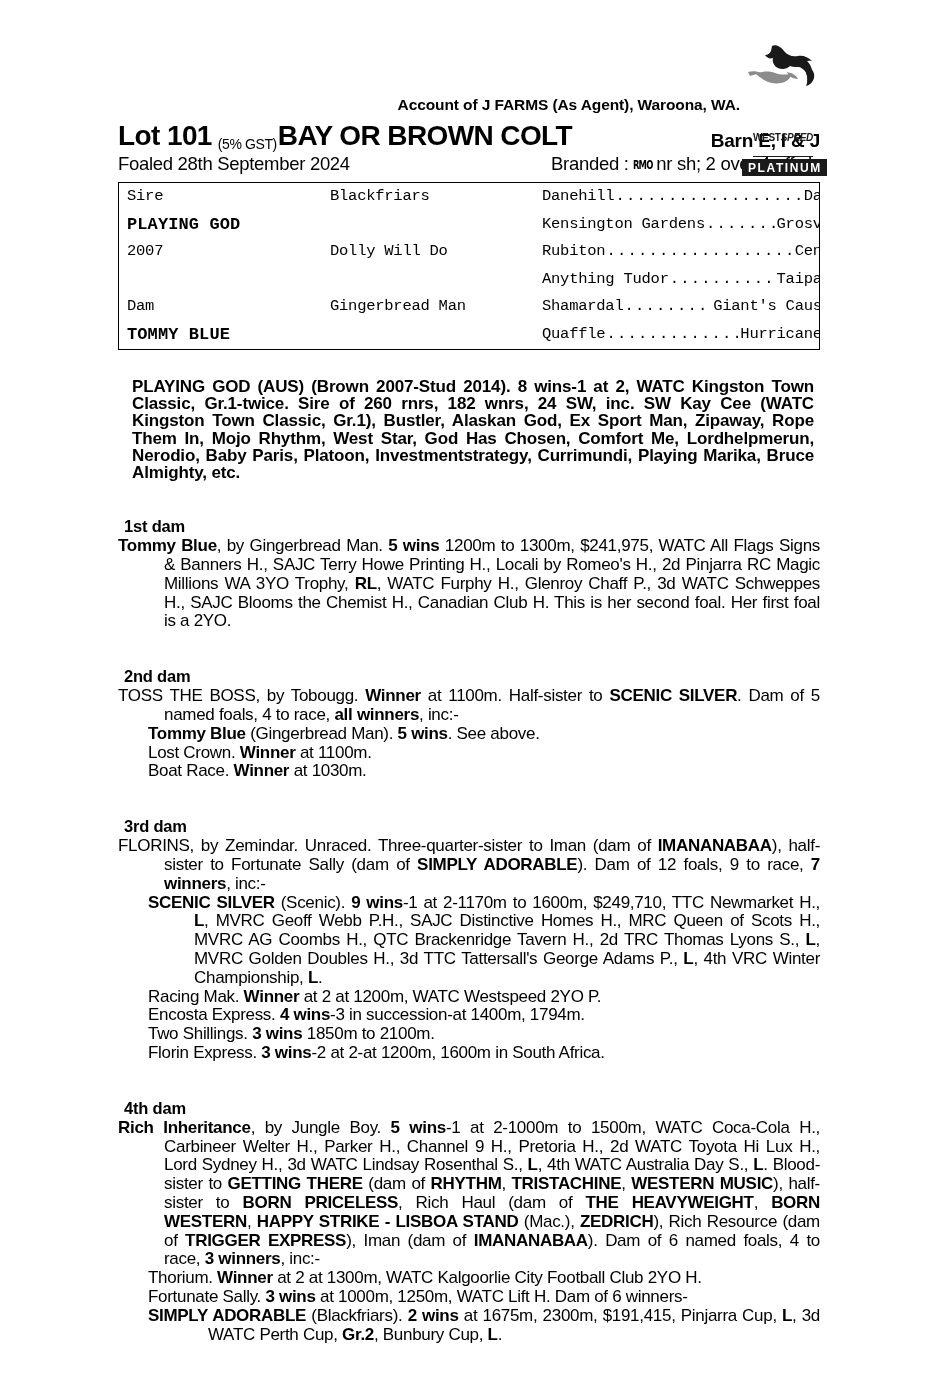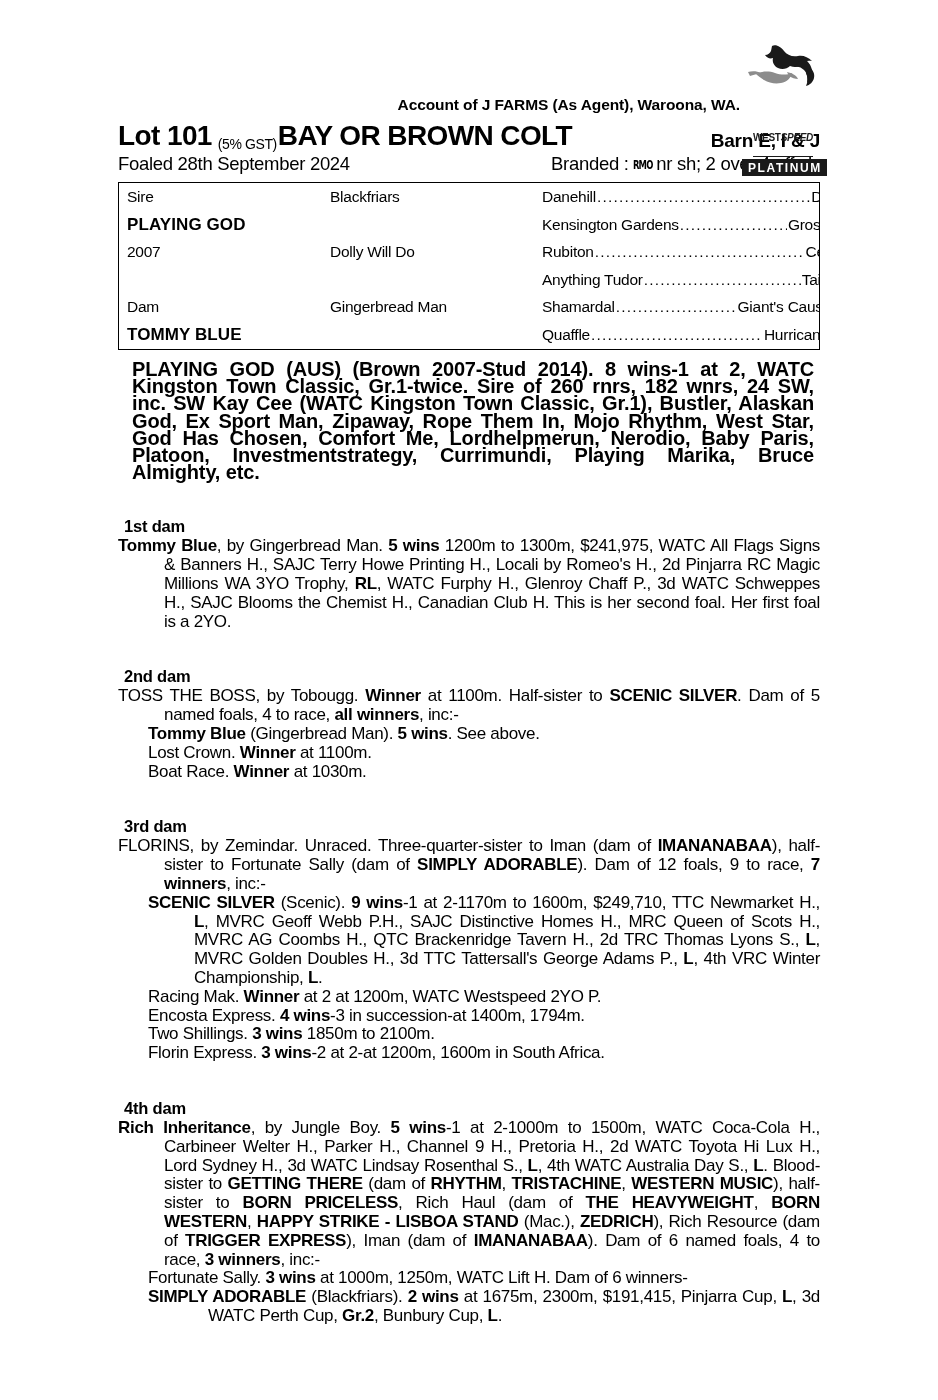--- a/index.html
+++ b/index.html
@@ -117,20 +117,21 @@
   }
 
   
   .ped {
     border: 1.5px solid #000;
     margin-top: 7px;
     height: 168px;
     box-sizing: border-box;
     position: relative;
     overflow: hidden;
+    font-family: Liberation Mono, monospace;
   }
   .ped-col {
     position: absolute;
     top: 0;
     font-size: 15.5px;
     letter-spacing: -0.25px;
   }
   .c1 { left: 8px;   width: 200px; }
   .c2 { left: 211px; width: 175px; }
   .c3 { left: 388px; width: 316px; margin-left: 35px; }
@@ -152,24 +153,24 @@
     white-space: nowrap;
     letter-spacing: 1.2px;
     margin: 0 1px;
     font-size: 15.5px;
   }
   .leader .sr { flex: 0 0 auto; text-align: right; }
 
   
   .sire-blurb {
     font-weight: bold;
-    font-size: 20px;
+    font-size: 17px;
     line-height: 17.2px;
     text-align: justify;
-    margin-top: 11px;
+    margin-top: 28px;
     padding: 0 6px 0 14px;
     letter-spacing: -0.15px;
     -webkit-font-smoothing: none;
   }
 
   
   .dam-head {
     font-weight: bold;
     font-size: 16.5px;
     margin-top: 36px;
@@ -322,18 +323,19 @@
         <p class="lvl0 hang">FLORINS, by Zemindar. Unraced. Three-quarter-sister to Iman (dam of <b>IMANANABAA</b>), half-sister to Fortunate Sally (dam of <b>SIMPLY ADORABLE</b>). Dam of 12 foals, 9 to race, <b>7 winners</b>, inc:-</p>
         <p class="lvl1b"><b>SCENIC SILVER</b> (Scenic). <b>9 wins</b>-1 at 2-1170m to 1600m, $249,710, TTC Newmarket H., <b>L</b>, MVRC Geoff Webb P.H., SAJC Distinctive Homes H., MRC Queen of Scots H., MVRC AG Coombs H., QTC Brackenridge Tavern H., 2d TRC Thomas Lyons S., <b>L</b>, MVRC Golden Doubles H., 3d TTC Tattersall's George Adams P., <b>L</b>, 4th VRC Winter Championship, <b>L</b>.</p>
         <p class="lvl1">Racing Mak. <b>Winner</b> at 2 at 1200m, WATC Westspeed 2YO P.</p>
         <p class="lvl1">Encosta Express. <b>4 wins</b>-3 in succession-at 1400m, 1794m.</p>
         <p class="lvl1">Two Shillings. <b>3 wins</b> 1850m to 2100m.</p>
         <p class="lvl1">Florin Express. <b>3 wins</b>-2 at 2-at 1200m, 1600m in South Africa.</p>
       </div>
       <div class="dam-head">4th dam</div>
       <div class="blk">
         <p class="lvl0 hang"><b>Rich  Inheritance</b>, by Jungle Boy. <b>5  wins</b>-1 at 2-1000m to 1500m, WATC Coca-Cola H., Carbineer Welter H., Parker H., Channel 9 H., Pretoria H., 2d WATC Toyota Hi Lux H., Lord Sydney H., 3d WATC Lindsay Rosenthal S., <b>L</b>, 4th WATC Australia Day S., <b>L</b>. Blood-sister to <b>GETTING THERE</b> (dam of <b>RHYTHM</b>, <b>TRISTACHINE</b>, <b>WESTERN  MUSIC</b>), half-sister to <b>BORN PRICELESS</b>, Rich Haul (dam of <b>THE  HEAVYWEIGHT</b>, <b>BORN WESTERN</b>, <b>HAPPY  STRIKE - LISBOA STAND</b> (Mac.), <b>ZEDRICH</b>), Rich Resource (dam of <b>TRIGGER  EXPRESS</b>), Iman (dam of <b>IMANANABAA</b>). Dam of 6 named foals, 4 to race, <b>3 winners</b>, inc:-</p>
+        <p class="lvl1">Thorium. <b>Winner</b> at 2 at 1300m, WATC Kalgoorlie City Football Club 2YO H.</p>
         <p class="lvl1">Fortunate Sally. <b>3 wins</b> at 1000m, 1250m, WATC Lift H. Dam of 6 winners-</p>
         <p class="lvl2"><b>SIMPLY  ADORABLE</b> (Blackfriars). <b>2 wins</b> at 1675m, 2300m, $191,415, Pinjarra Cup, <b>L</b>, 3d WATC Perth Cup, <b>Gr.2</b>, Bunbury Cup, <b>L</b>.</p>
       </div>
     </div>
 
 </div>
 
 </body></html>

